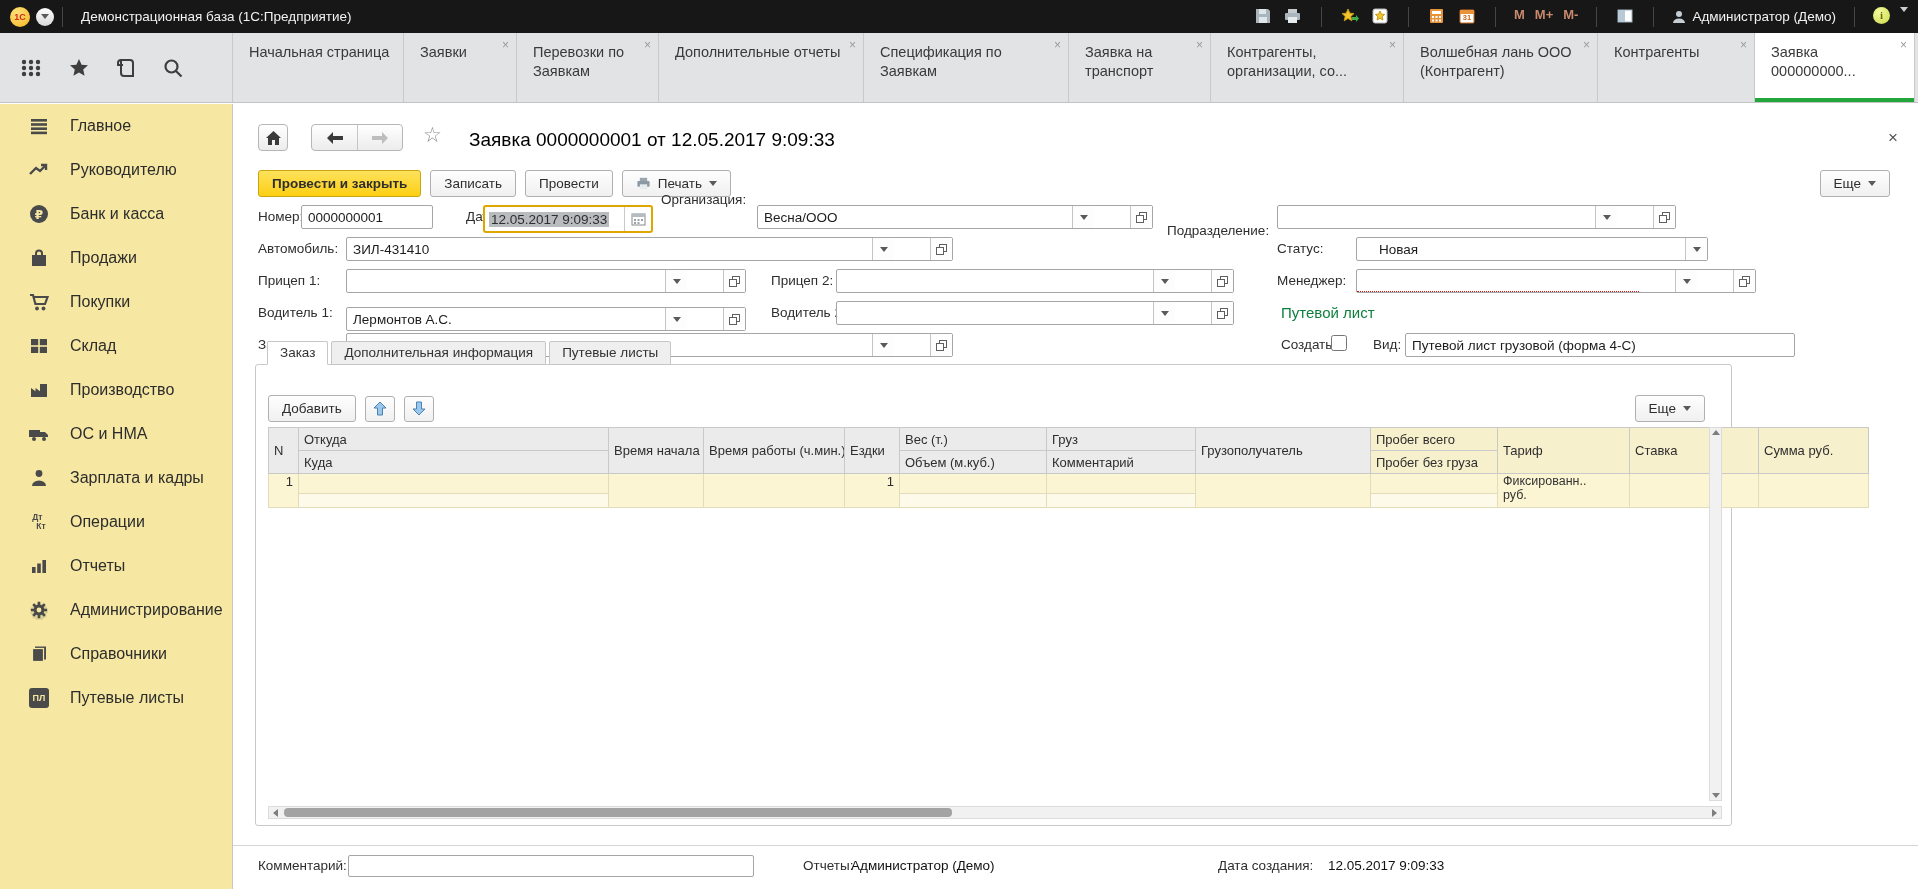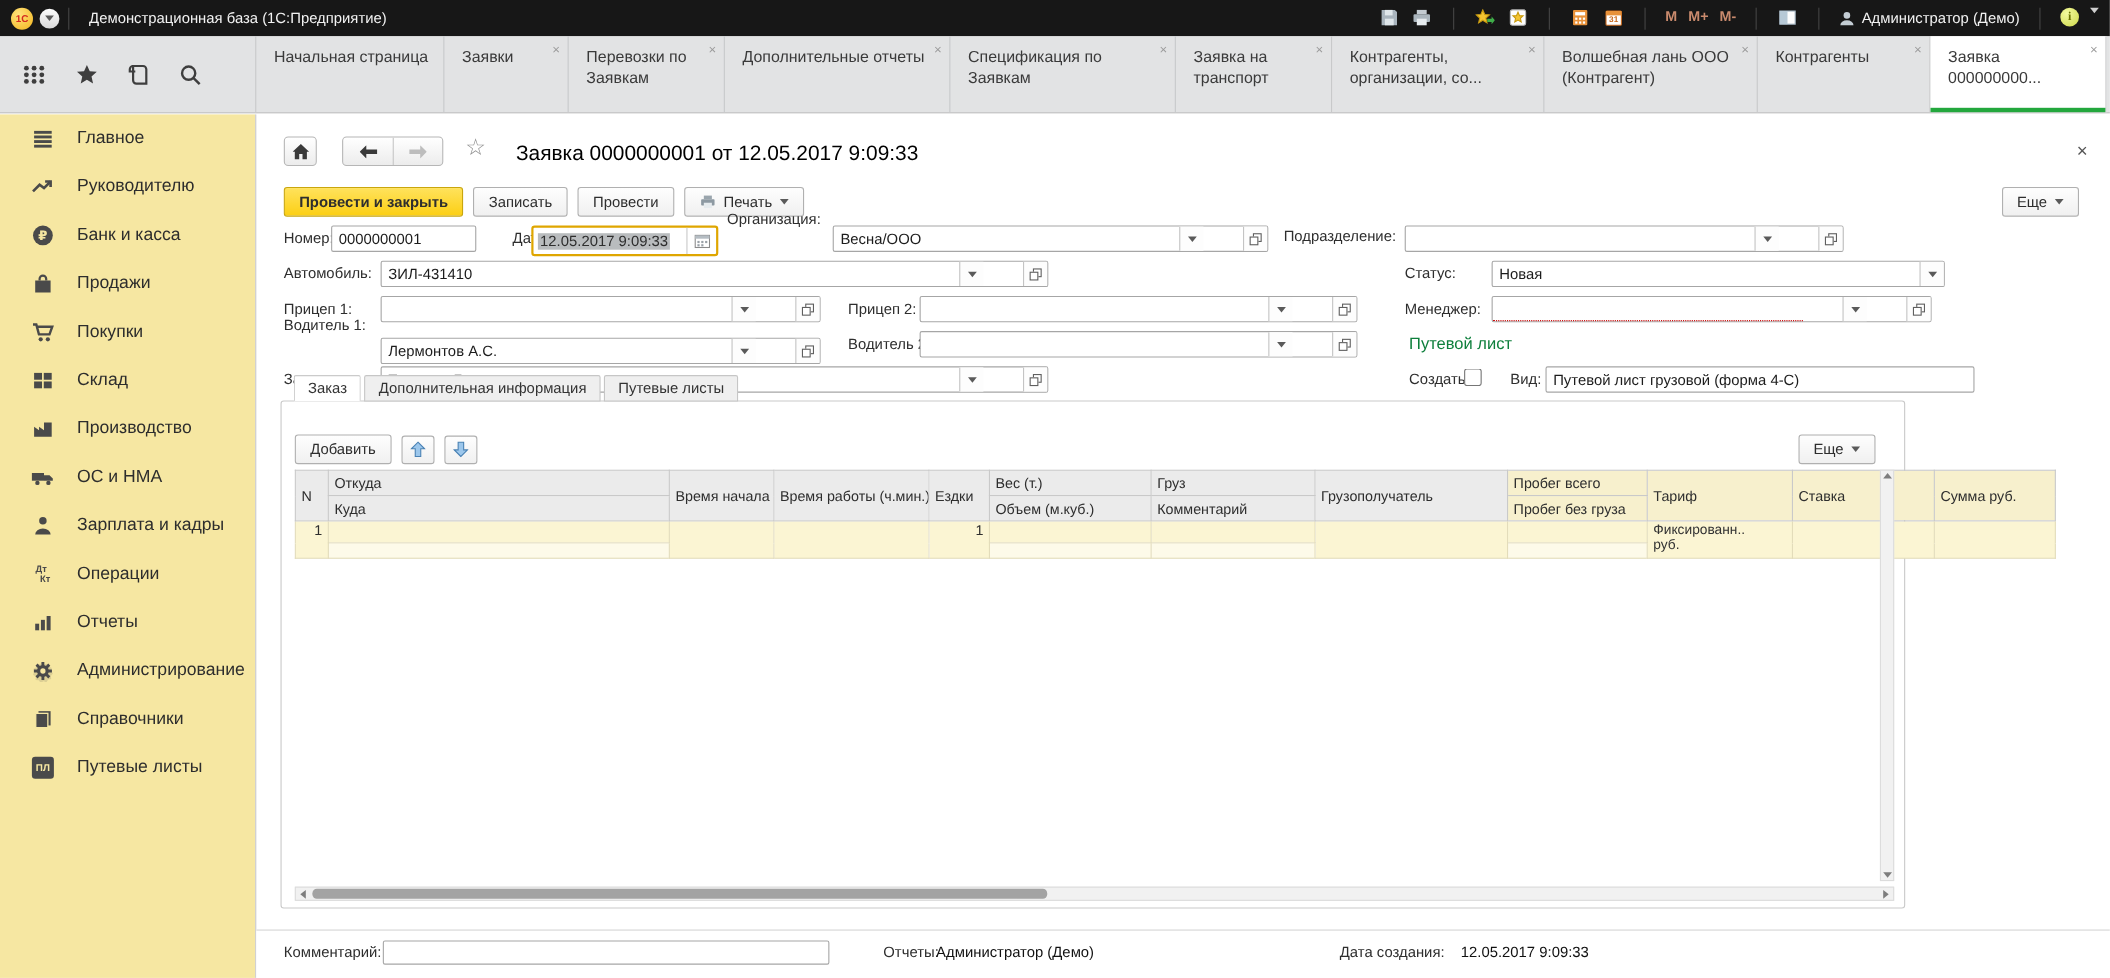--- a/index.html
+++ b/index.html
@@ -456,21 +456,21 @@
   <span class="flabel" style="left:428px; top:84px;">Организация:</span>
   <div class="combo" style="left:524px; top:101px; width:396px;">
     <input readonly="" value="Весна/ООО" style="">
     <span class="cbtn">
         <span class="caret-d"></span>
       </span>
     <span class="cbtn">
         <span class="openico"></span>
       </span>
   </div>
-  <span class="flabel" style="left:934px; top:99px;">Подразделение:</span>
+  <span class="flabel" style="left:934px; top:115px;">Подразделение:</span>
   <div class="combo" style="left:1044px; top:101px; width:399px;">
     <input readonly="" value="" style="">
     <span class="cbtn">
         <span class="caret-d"></span>
       </span>
     <span class="cbtn">
         <span class="openico"></span>
       </span>
   </div>
 
@@ -478,21 +478,21 @@
   <div class="combo" style="left:113px; top:133px; width:607px;">
     <input readonly="" value="ЗИЛ-431410" style="">
     <span class="cbtn">
         <span class="caret-d"></span>
       </span>
     <span class="cbtn">
         <span class="openico"></span>
       </span>
   </div>
   <span class="flabel" style="left:1044px; top:133px;">Статус:</span>
-  <div class="combo" style="left:1123px; top:133px; width:412px;">
+  <div class="combo" style="left:1123px; top:133px; width:352px;padding-left:16px;">
     <input readonly="" value="Новая" style="">
     <span class="cbtn">
         <span class="caret-d"></span>
       </span>
   </div>
 
   <span class="flabel" style="left:25px; top:165px;">Прицеп 1:</span>
   <div class="combo" style="left:113px; top:165px; width:400px;">
     <input readonly="" value="" style="">
     <span class="cbtn">
@@ -516,21 +516,21 @@
   <div class="combo required" style="left:1123px; top:165px; width:400px;">
     <input readonly="" value="" style="">
     <span class="cbtn">
         <span class="caret-d"></span>
       </span>
     <span class="cbtn">
         <span class="openico"></span>
       </span>
   </div>
 
-  <span class="flabel" style="left:25px; top:180px;">Водитель 1:</span>
+  <span class="flabel" style="left:25px; top:197px;">Водитель 1:</span>
   <div class="combo" style="left:113px; top:203px; width:400px;">
     <input readonly="" value="Лермонтов А.С." style="">
     <span class="cbtn">
         <span class="caret-d"></span>
       </span>
     <span class="cbtn">
         <span class="openico"></span>
       </span>
   </div>
   <span class="flabel" style="left:538px; top:197px;">Водитель 2:</span>

